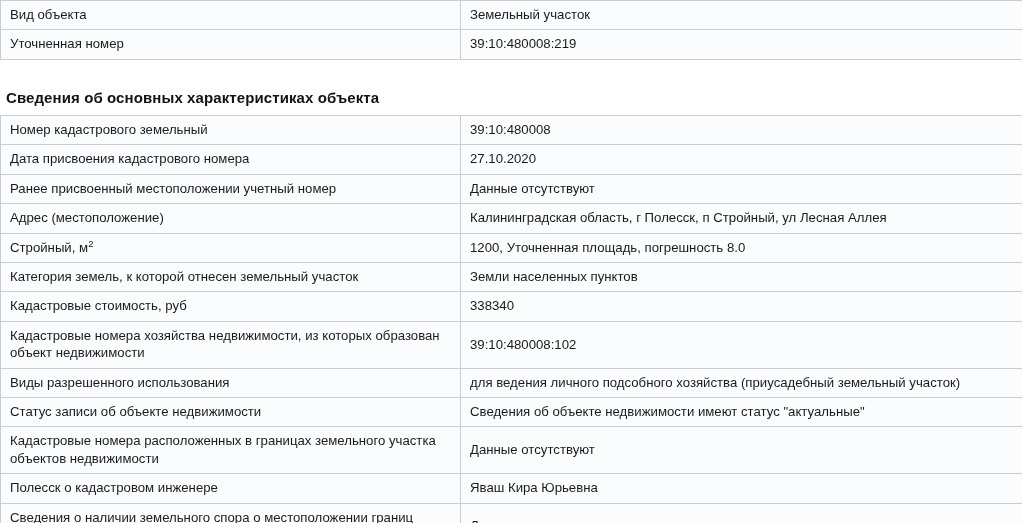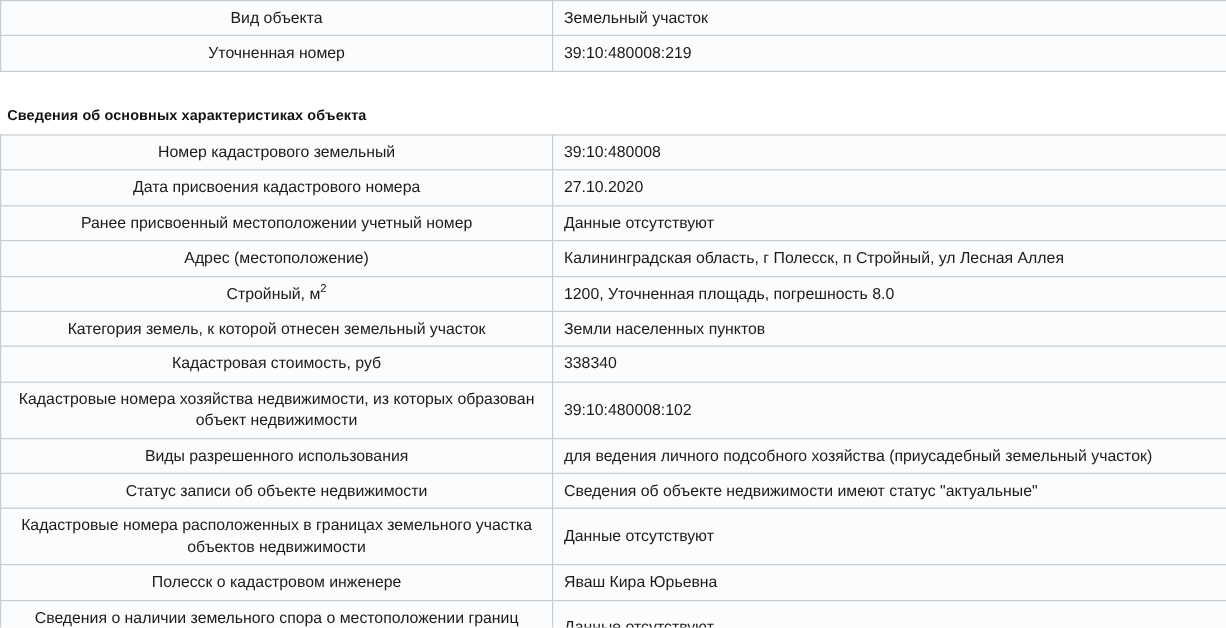--- a/index.html
+++ b/index.html
@@ -36,31 +36,30 @@
     line-height: 1.32;
     vertical-align: middle;
     background: #fbfcfe;
     word-wrap: break-word;
   }
 
   
   td.label {
     width: 441px;
     background: #fbfcfd;
-    text-align: center;
   }
   td.value {
     width: 581px;
     background: #fbfcfe;
   }
 
   
   .section-head {
     padding: 11px 8px 9px 6px;
-    font-size: 12px;
+    font-size: 15px;
     font-weight: bold;
     color: #111315;
     letter-spacing: 0.1px;
     background: #ffffff;
   }
 
   .gap {
     height: 18px;
     background: #ffffff;
   }
@@ -122,21 +121,21 @@
         <td class="label"><span>Стройный, м</span><sup>2</sup></td>
         <td class="value">1200, Уточненная площадь, погрешность 8.0</td>
       </tr>
 
       <tr>
         <td class="label">Категория земель, к которой отнесен земельный участок</td>
         <td class="value">Земли населенных пунктов</td>
       </tr>
 
       <tr>
-        <td class="label">Кадастровая стоимость, руб</td>
+        <td class="label">Кадастровые стоимость, руб</td>
         <td class="value">338340</td>
       </tr>
 
       <tr class="tall">
         <td class="label">Кадастровые номера хозяйства недвижимости, из которых образован объект недвижимости</td>
         <td class="value">39:10:480008:102</td>
       </tr>
 
       <tr>
         <td class="label">Виды разрешенного использования</td>

